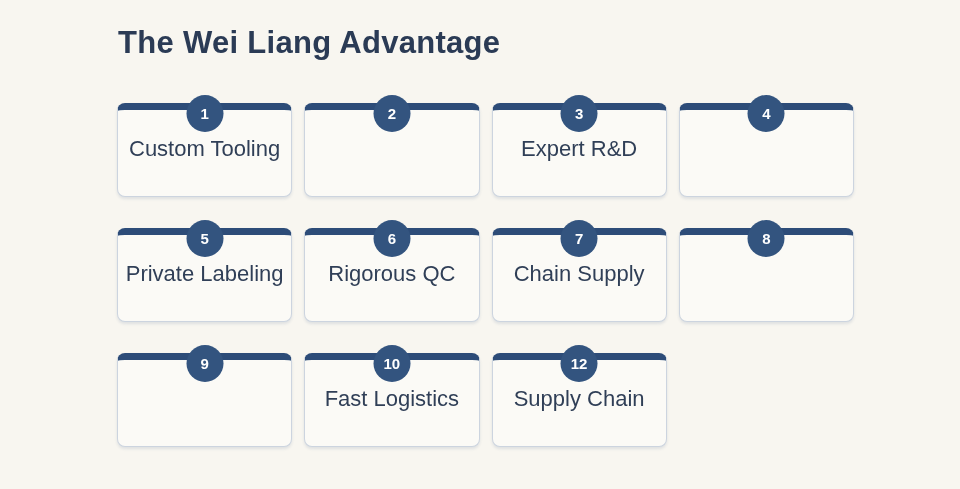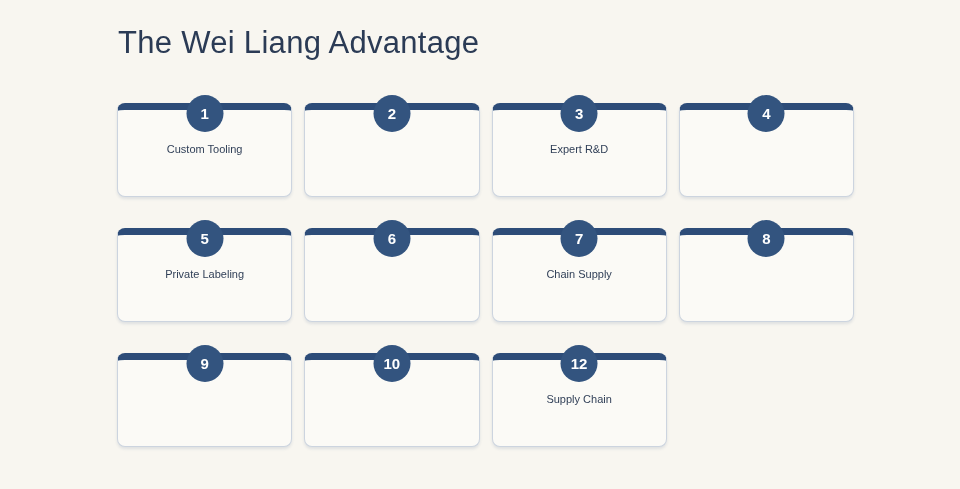--- a/index.html
+++ b/index.html
@@ -23,21 +23,21 @@
     overflow: hidden;
     background: var(--bg);
     font-family: "Liberation Sans", sans-serif;
   }
   .page-title {
     position: absolute;
     left: 118px;
     top: 25px;
     margin: 0;
     font-size: 31px;
-    font-weight: 400;
+    font-weight: 700;
     letter-spacing: 0.3px;
     color: var(--title-color);
   }
   .grid {
     position: absolute;
     left: 117px;
     top: 103px;
     width: 737px;
     display: grid;
     grid-template-columns: repeat(4, 1fr);
@@ -66,21 +66,21 @@
     border-radius: 50%;
     background: var(--badge);
     color: #ffffff;
     font-size: 15px;
     font-weight: bold;
     display: flex;
     align-items: center;
     justify-content: center;
   }
   .label {
-    font-size: 11px;
+    font-size: 22px;
     color: var(--label-color);
     padding-bottom: 8px;
     text-align: right;
   }
 </style>
 </head>
 <body>
 
 <main>
   <h1 class="page-title">The Wei Liang Advantage</h1>
@@ -103,37 +103,39 @@
     <div class="badge">4</div>
   </div>
 
   <div class="card">
     <div class="badge">5</div>
     <div class="label">Private Labeling</div>
   </div>
 
   <div class="card">
     <div class="badge">6</div>
+    <div class="label">Rigorous QC</div>
   </div>
 
   <div class="card">
     <div class="badge">7</div>
     <div class="label">Chain Supply</div>
   </div>
 
   <div class="card">
     <div class="badge">8</div>
   </div>
 
   <div class="card">
     <div class="badge">9</div>
   </div>
 
   <div class="card">
     <div class="badge">10</div>
+    <div class="label">Fast Logistics</div>
   </div>
 
 
   <div class="card">
     <div class="badge">12</div>
     <div class="label">Supply Chain</div>
   </div>
 </div>
 </main>
 

